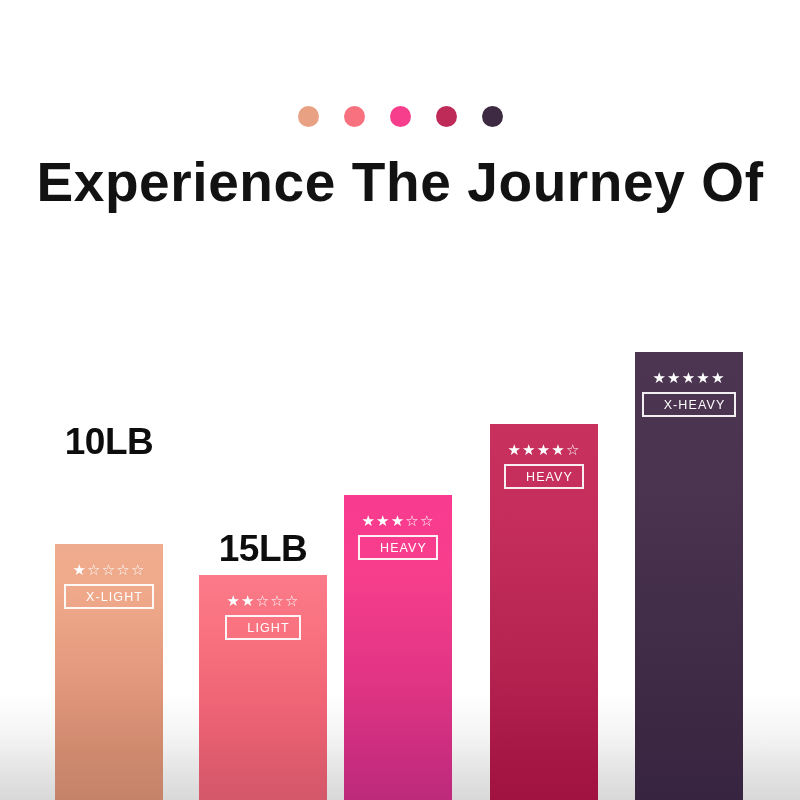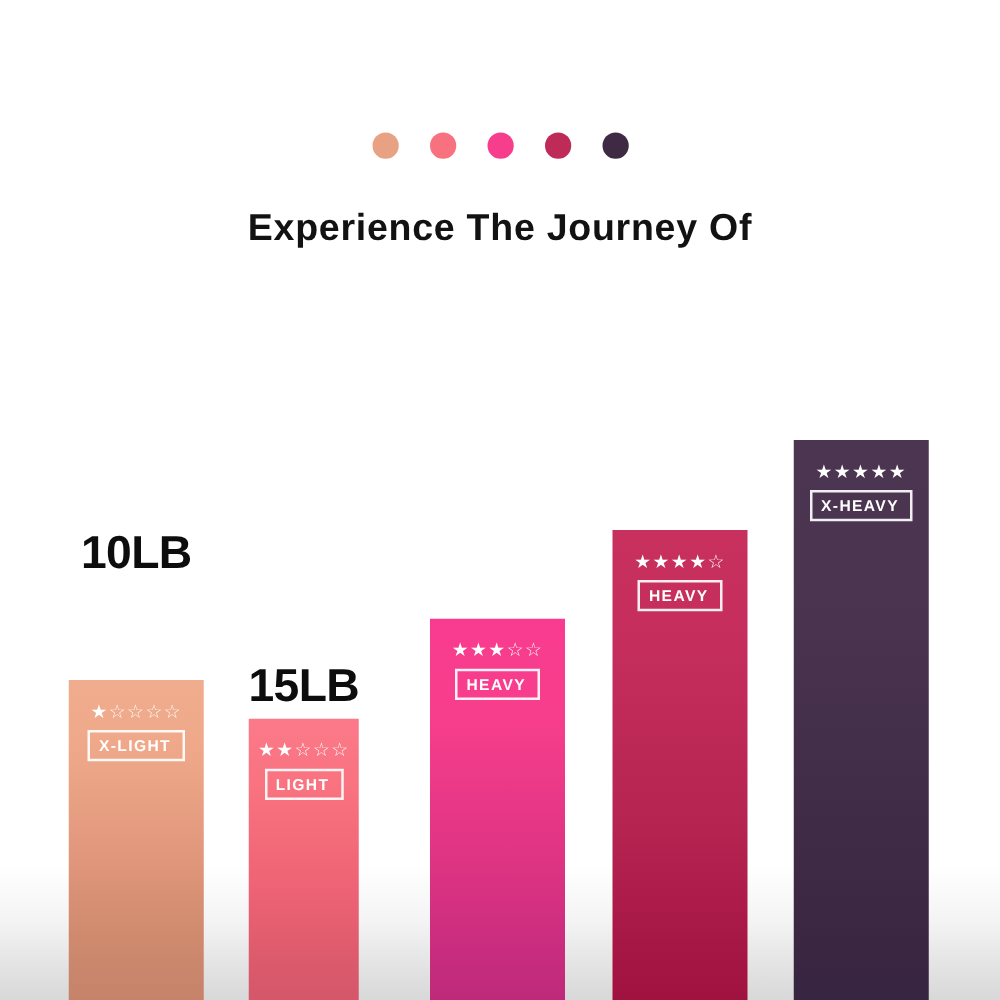--- a/index.html
+++ b/index.html
@@ -48,21 +48,21 @@
 
   
   #title-block {
     position: absolute;
     top: 148px;
     left: 0;
     width: 800px;
     text-align: center;
     color: #121212;
     font-weight: bold;
-    font-size: 30px;
+    font-size: 55px;
     line-height: 69px;
     letter-spacing: 0.6px;
   }
   .title-line { display: block; white-space: nowrap; }
 
   
   #chart {
     position: absolute;
     left: 0;
     top: 0;
@@ -107,23 +107,23 @@
     color: #ffffff;
     white-space: nowrap;
     text-shadow: 0 0 1px rgba(0,0,0,0.05);
   }
   .grade-badge {
     border: 2px solid rgba(255,255,255,0.92);
     color: #ffffff;
     font-size: 12.5px;
     line-height: 12px;
     letter-spacing: 1.1px;
-    padding: 5px 9px 4px 7px;
+    padding: 5px 9px 4px 20px;
     white-space: nowrap;
-    font-weight: bold;
+    font-weight: normal;
   }
 </style>
 </head>
 <body>
 
 <div id="stage">
 
   <div id="dots-row">
     <span class="dot" style="background: rgb(233, 161, 131);"></span>
     <span class="dot" style="background: rgb(248, 113, 127);"></span>
@@ -141,21 +141,21 @@
     <div class="bar-group" style="left:55px; width:108px; height:332px;">
       <div class="bar-caption" style="top:-46px;">10LB</div>
       <div class="bar" style="height:256px; background:linear-gradient(to bottom,#F0AC8E 0%,#EFA98A 20%,#E1977C 55%,#CF8A6E 80%,#C5836A 100%);">
         <div class="bar-inner">
           <div class="stars">★☆☆☆☆</div>
           <div class="grade-badge">X-LIGHT</div>
         </div>
       </div>
     </div>
 
-    <div class="bar-group" style="left:199px; width:88px; height:225px; bottom:0; height:225px;">
+    <div class="bar-group" style="left:199px; width:128px; height:225px; bottom:0; height:225px;">
       <div class="bar-caption" style="top:-46px;">15LB</div>
       <div class="bar" style="height:225px; background:linear-gradient(to bottom,#FB7A8A 0%,#F9727F 25%,#EE6375 60%,#DC5B6C 85%,#D4576A 100%);">
         <div class="bar-inner">
           <div class="stars">★★☆☆☆</div>
           <div class="grade-badge">LIGHT</div>
         </div>
       </div>
     </div>
 
     <div class="bar-group" style="left:344px; width:108px;">

